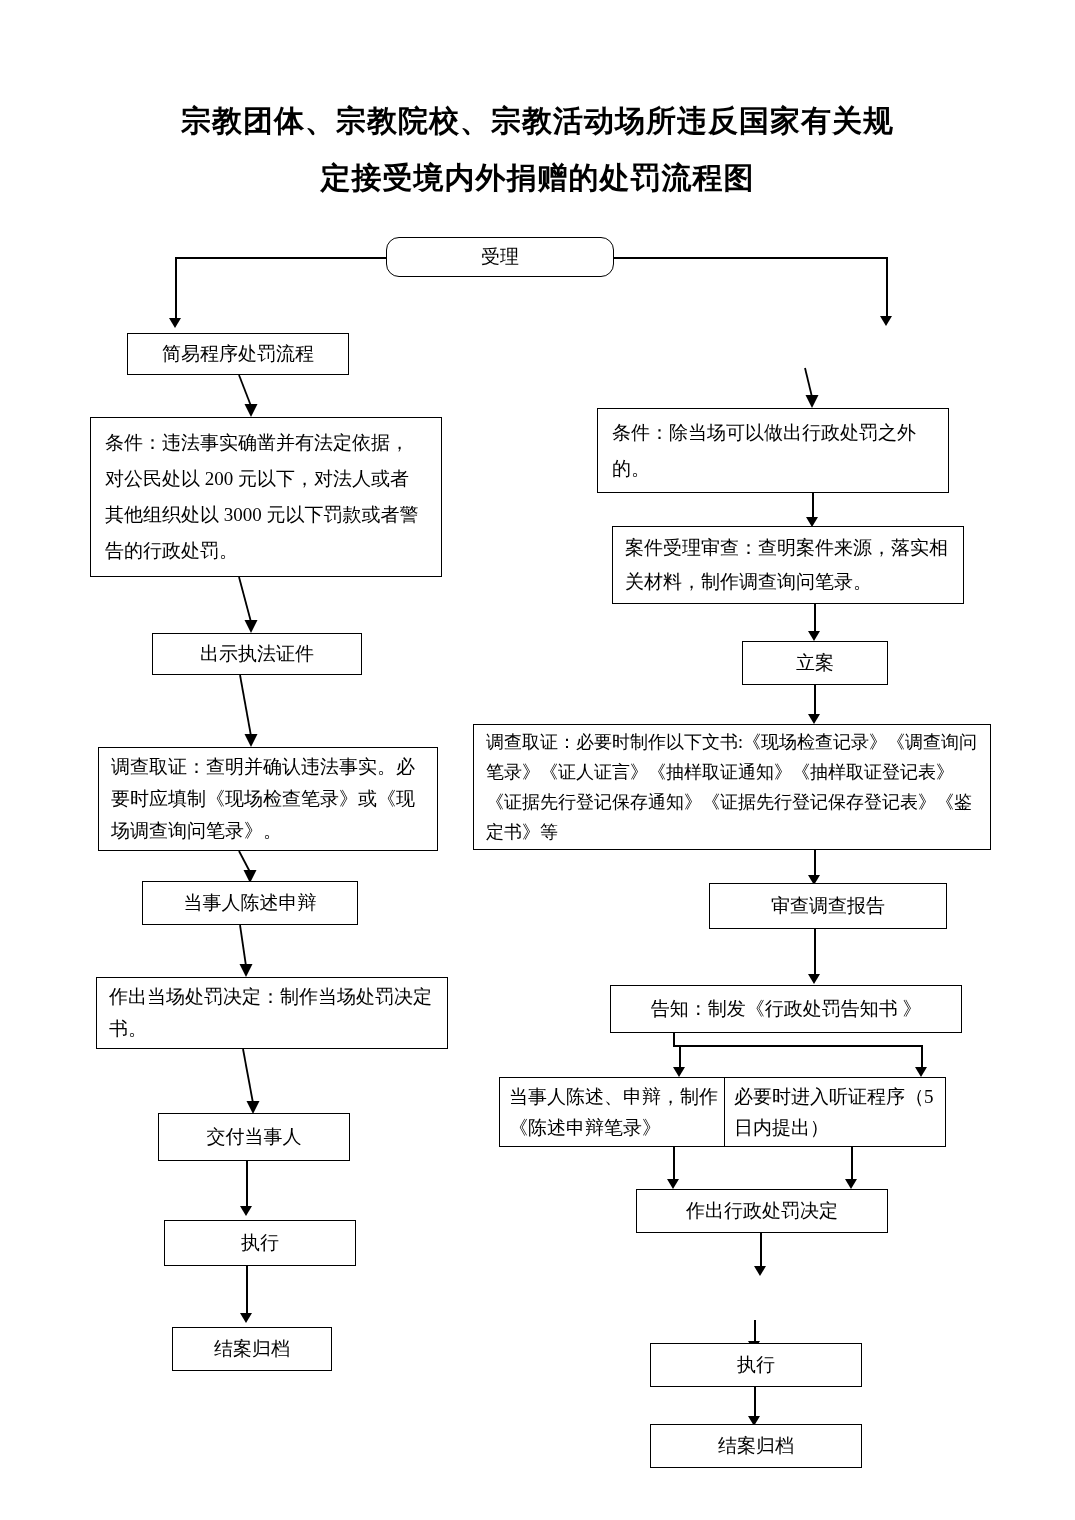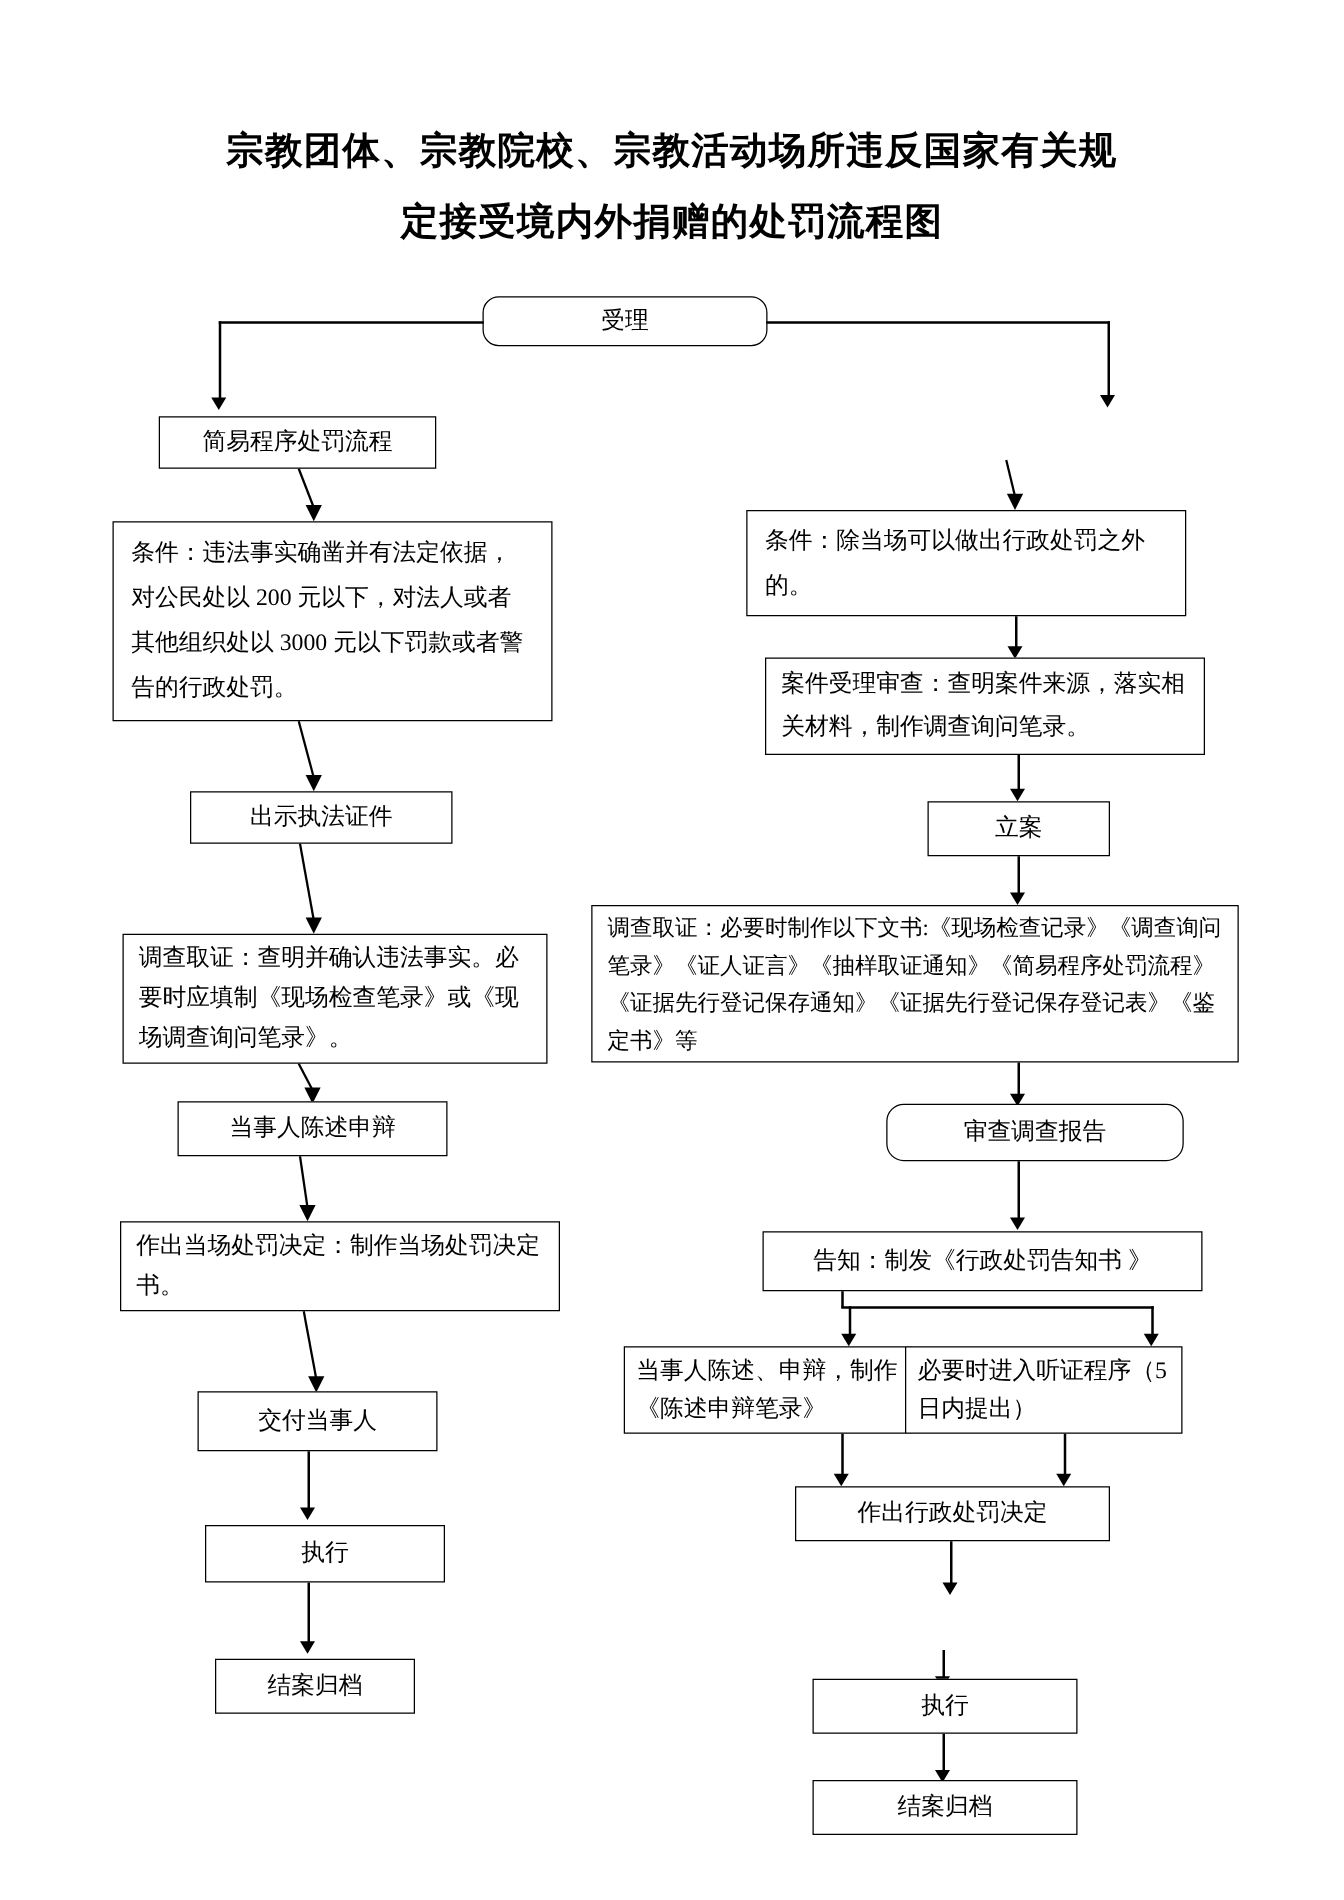--- a/index.html
+++ b/index.html
@@ -165,27 +165,27 @@
   <div class="arrow" style="left:808.3px;top:631px;"></div>
 
   <div class="node ctr" style="left:742px;top:641px;width:146px;height:44px;">
     <span class="txt">立案</span>
   </div>
 
   <div class="v" style="left:814px;top:685px;height:32px;"></div>
   <div class="arrow" style="left:808.3px;top:714px;"></div>
 
   <div class="node just" style="left:473px;top:724px;width:518px;height:126px;padding:6px 12px;line-height:30px;font-size:18px;">
-    <span class="txt">调查取证：必要时制作以下文书:《现场检查记录》《调查询问笔录》《证人证言》《抽样取证通知》《简易程序处罚流程》《证据先行登记保存通知》《证据先行登记保存登记表》《鉴定书》等</span>
+    <span class="txt">调查取证：必要时制作以下文书:《现场检查记录》《调查询问笔录》《证人证言》《抽样取证通知》《抽样取证登记表》《证据先行登记保存通知》《证据先行登记保存登记表》《鉴定书》等</span>
   </div>
 
   <div class="v" style="left:814px;top:850px;height:28px;"></div>
   <div class="arrow" style="left:808.3px;top:875px;"></div>
 
-  <div class="node ctr" style="left:709px;top:883px;width:238px;height:46px;border-radius:14px;">
+  <div class="node ctr" style="left:709px;top:883px;width:238px;height:46px;">
     <span class="txt">审查调查报告</span>
   </div>
 
   <div class="v" style="left:814px;top:929px;height:48px;"></div>
   <div class="arrow" style="left:808.3px;top:974px;"></div>
 
   <div class="node ctr" style="left:610px;top:985px;width:352px;height:48px;">
     <span class="txt">告知：制发《行政处罚告知书 》</span>
   </div>
 

